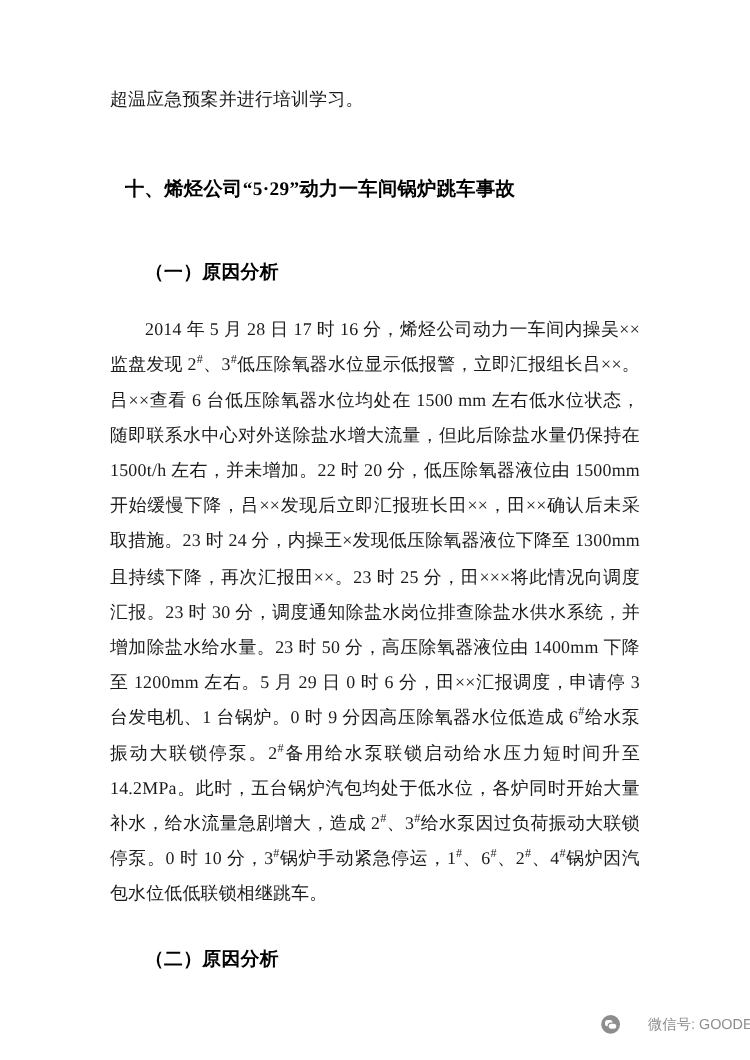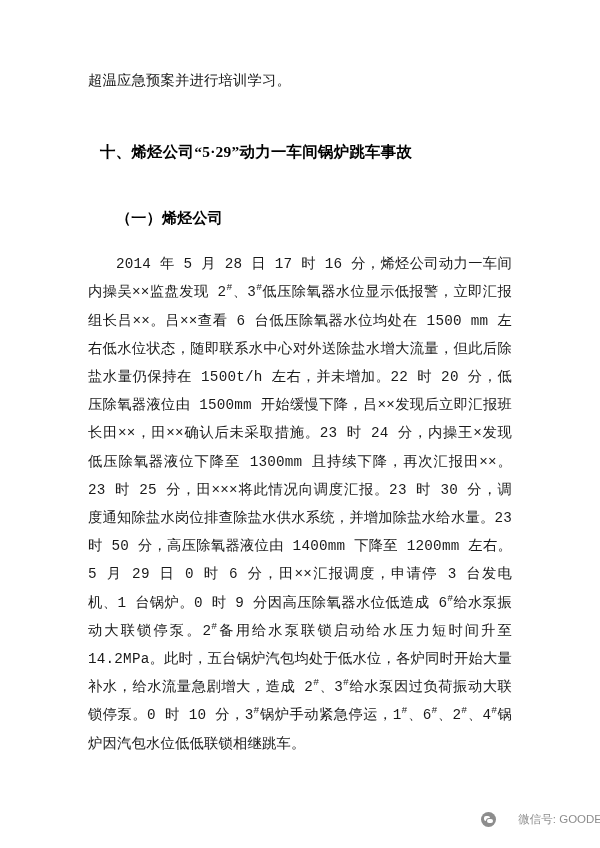--- a/index.html
+++ b/index.html
@@ -29,21 +29,20 @@
     font-size: 14.3px;
     line-height: 28.2px;
     color: #1a1a1a;
     text-align: justify;
     text-justify: inter-ideograph;
     margin: 0;
     letter-spacing: 0.2px;
   }
   .para.indent {
     text-indent: 28px;
-    font-family: Liberation Mono, monospace;
   }
   .heading-main {
     font-size: 15.4px;
     line-height: 28px;
     font-weight: bold;
     color: #000000;
     margin: 12px;
     letter-spacing: 0.3px;
   }
   .heading-sub {
@@ -125,28 +124,29 @@
   <div class="doc-body">
 
     <p class="para">超温应急预案并进行培训学习。</p>
 
     <div class="gap-1"></div>
 
     <h2 class="heading-main">十、烯烃公司“5·29”动力一车间锅炉跳车事故</h2>
 
     <div class="gap-3"></div>
 
-    <h3 class="heading-sub">（一）烯烃公司</h3>
+    <h3 class="heading-sub">（一）原因分析</h3>
 
     <div class="gap-4"></div>
 
     <p class="para indent">2014 年 5 月 28 日 17 时 16 分，烯烃公司动力一车间内操吴××监盘发现 2<sup>#</sup>、3<sup>#</sup>低压除氧器水位显示低报警，立即汇报组长吕××。吕××查看 6 台低压除氧器水位均处在 1500 mm 左右低水位状态，随即联系水中心对外送除盐水增大流量，但此后除盐水量仍保持在 1500t/h 左右，并未增加。22 时 20 分，低压除氧器液位由 1500mm 开始缓慢下降，吕××发现后立即汇报班长田××，田××确认后未采取措施。23 时 24 分，内操王×发现低压除氧器液位下降至 1300mm 且持续下降，再次汇报田××。23 时 25 分，田×××将此情况向调度汇报。23 时 30 分，调度通知除盐水岗位排查除盐水供水系统，并增加除盐水给水量。23 时 50 分，高压除氧器液位由 1400mm 下降至 1200mm 左右。5 月 29 日 0 时 6 分，田××汇报调度，申请停 3 台发电机、1 台锅炉。0 时 9 分因高压除氧器水位低造成 6<sup>#</sup>给水泵振动大联锁停泵。2<sup>#</sup>备用给水泵联锁启动给水压力短时间升至 14.2MPa。此时，五台锅炉汽包均处于低水位，各炉同时开始大量补水，给水流量急剧增大，造成 2<sup>#</sup>、3<sup>#</sup>给水泵因过负荷振动大联锁停泵。0 时 10 分，3<sup>#</sup>锅炉手动紧急停运，1<sup>#</sup>、6<sup>#</sup>、2<sup>#</sup>、4<sup>#</sup>锅炉因汽包水位低低联锁相继跳车。</p>
 
     <div class="gap-2"></div>
 
+    <h3 class="heading-sub">（二）原因分析</h3>
 
   </div>
 
 
   <div class="wm">
     <span class="wm-icon"></span>
     <span>微信号: GOODESH</span>
   </div>
 
 </div>

